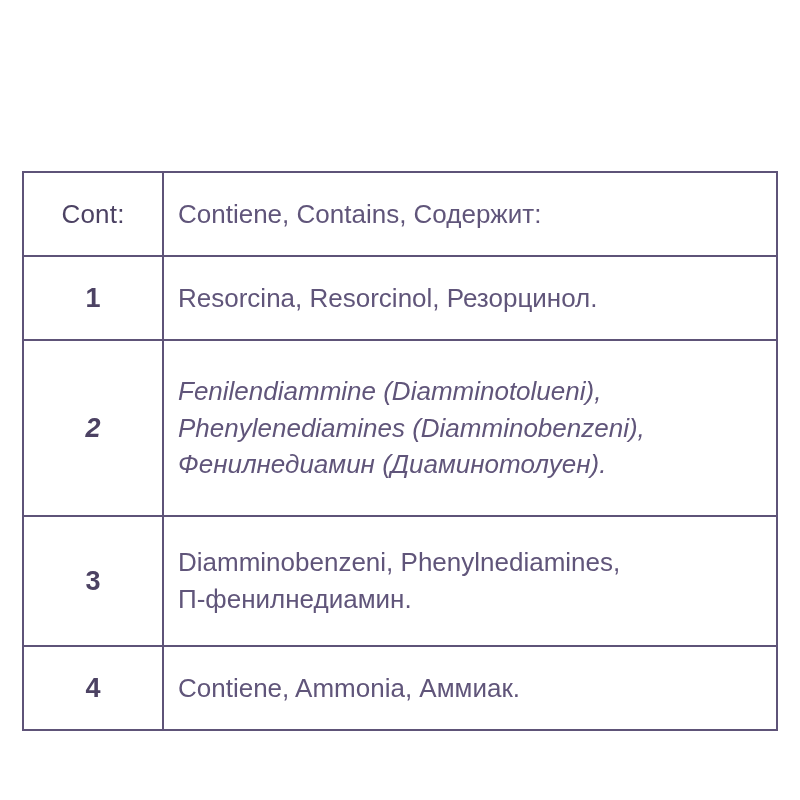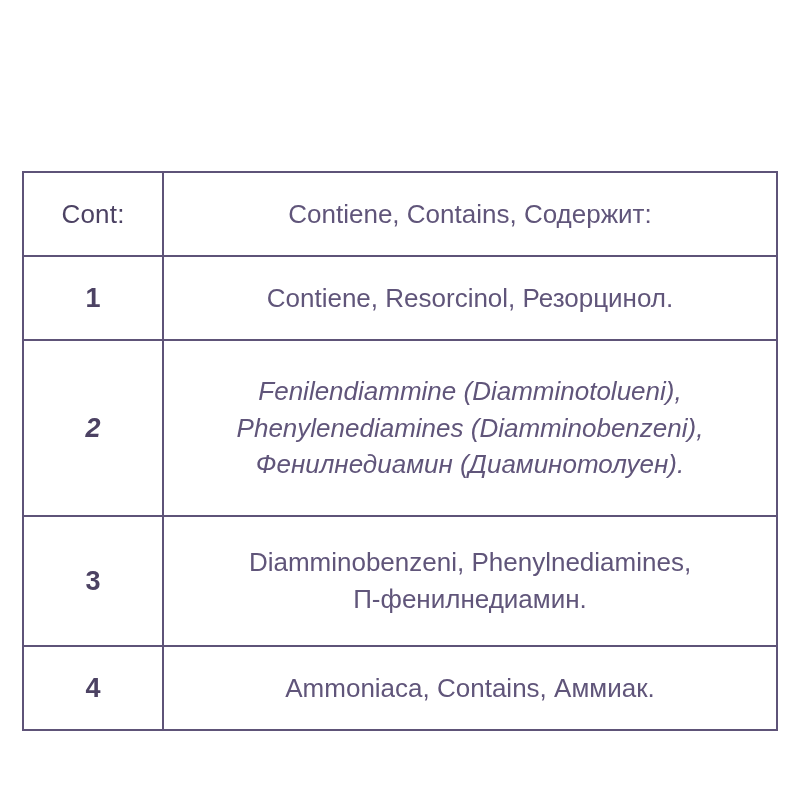--- a/index.html
+++ b/index.html
@@ -52,21 +52,20 @@
   td.text-cell {
     font-size: 26px;
     line-height: 1.42;
     color: #60557a;
     font-weight: normal;
     padding-left: 18px;
   }
   td.text-cell .line {
     display: block;
     white-space: nowrap;
-    text-align: center;
   }
   .row-h td { height: 58px; }
   .row-1 td { height: 58px; }
   .row-2 td { height: 150px; font-style: italic; }
   .row-3 td { height: 104px; }
   .row-4 td { height: 58px; }
 </style>
 </head>
 <body>
 
@@ -77,21 +76,21 @@
         <tr class="row-h">
           <td class="code-cell header-code">Cont:</td>
           <td class="text-cell">
             <span class="line">Contiene, Contains, Содержит:</span>
           </td>
         </tr>
 
         <tr class="row-1">
           <td class="code-cell">1</td>
           <td class="text-cell">
-            <span class="line">Contiene, Resorcinol, Резорцинол.</span>
+            <span class="line">Resorcina, Resorcinol, Резорцинол.</span>
           </td>
         </tr>
 
         <tr class="row-2">
           <td class="code-cell">2</td>
           <td class="text-cell">
             <span class="line">Fenilendiammine (Diamminotolueni),</span>
             <span class="line">Phenylenediamines (Diamminobenzeni),</span>
             <span class="line">Фенилнедиамин (Диаминотолуен).</span>
           </td>
@@ -101,19 +100,19 @@
           <td class="code-cell">3</td>
           <td class="text-cell">
             <span class="line">Diamminobenzeni, Phenylnediamines,</span>
             <span class="line">П-фенилнедиамин.</span>
           </td>
         </tr>
 
         <tr class="row-4">
           <td class="code-cell">4</td>
           <td class="text-cell">
-            <span class="line">Ammoniaca, Contains, Аммиак.</span>
+            <span class="line">Contiene, Ammonia, Аммиак.</span>
           </td>
         </tr>
       </tbody>
     </table>
   </div>
 </div>
 
 </body></html>

